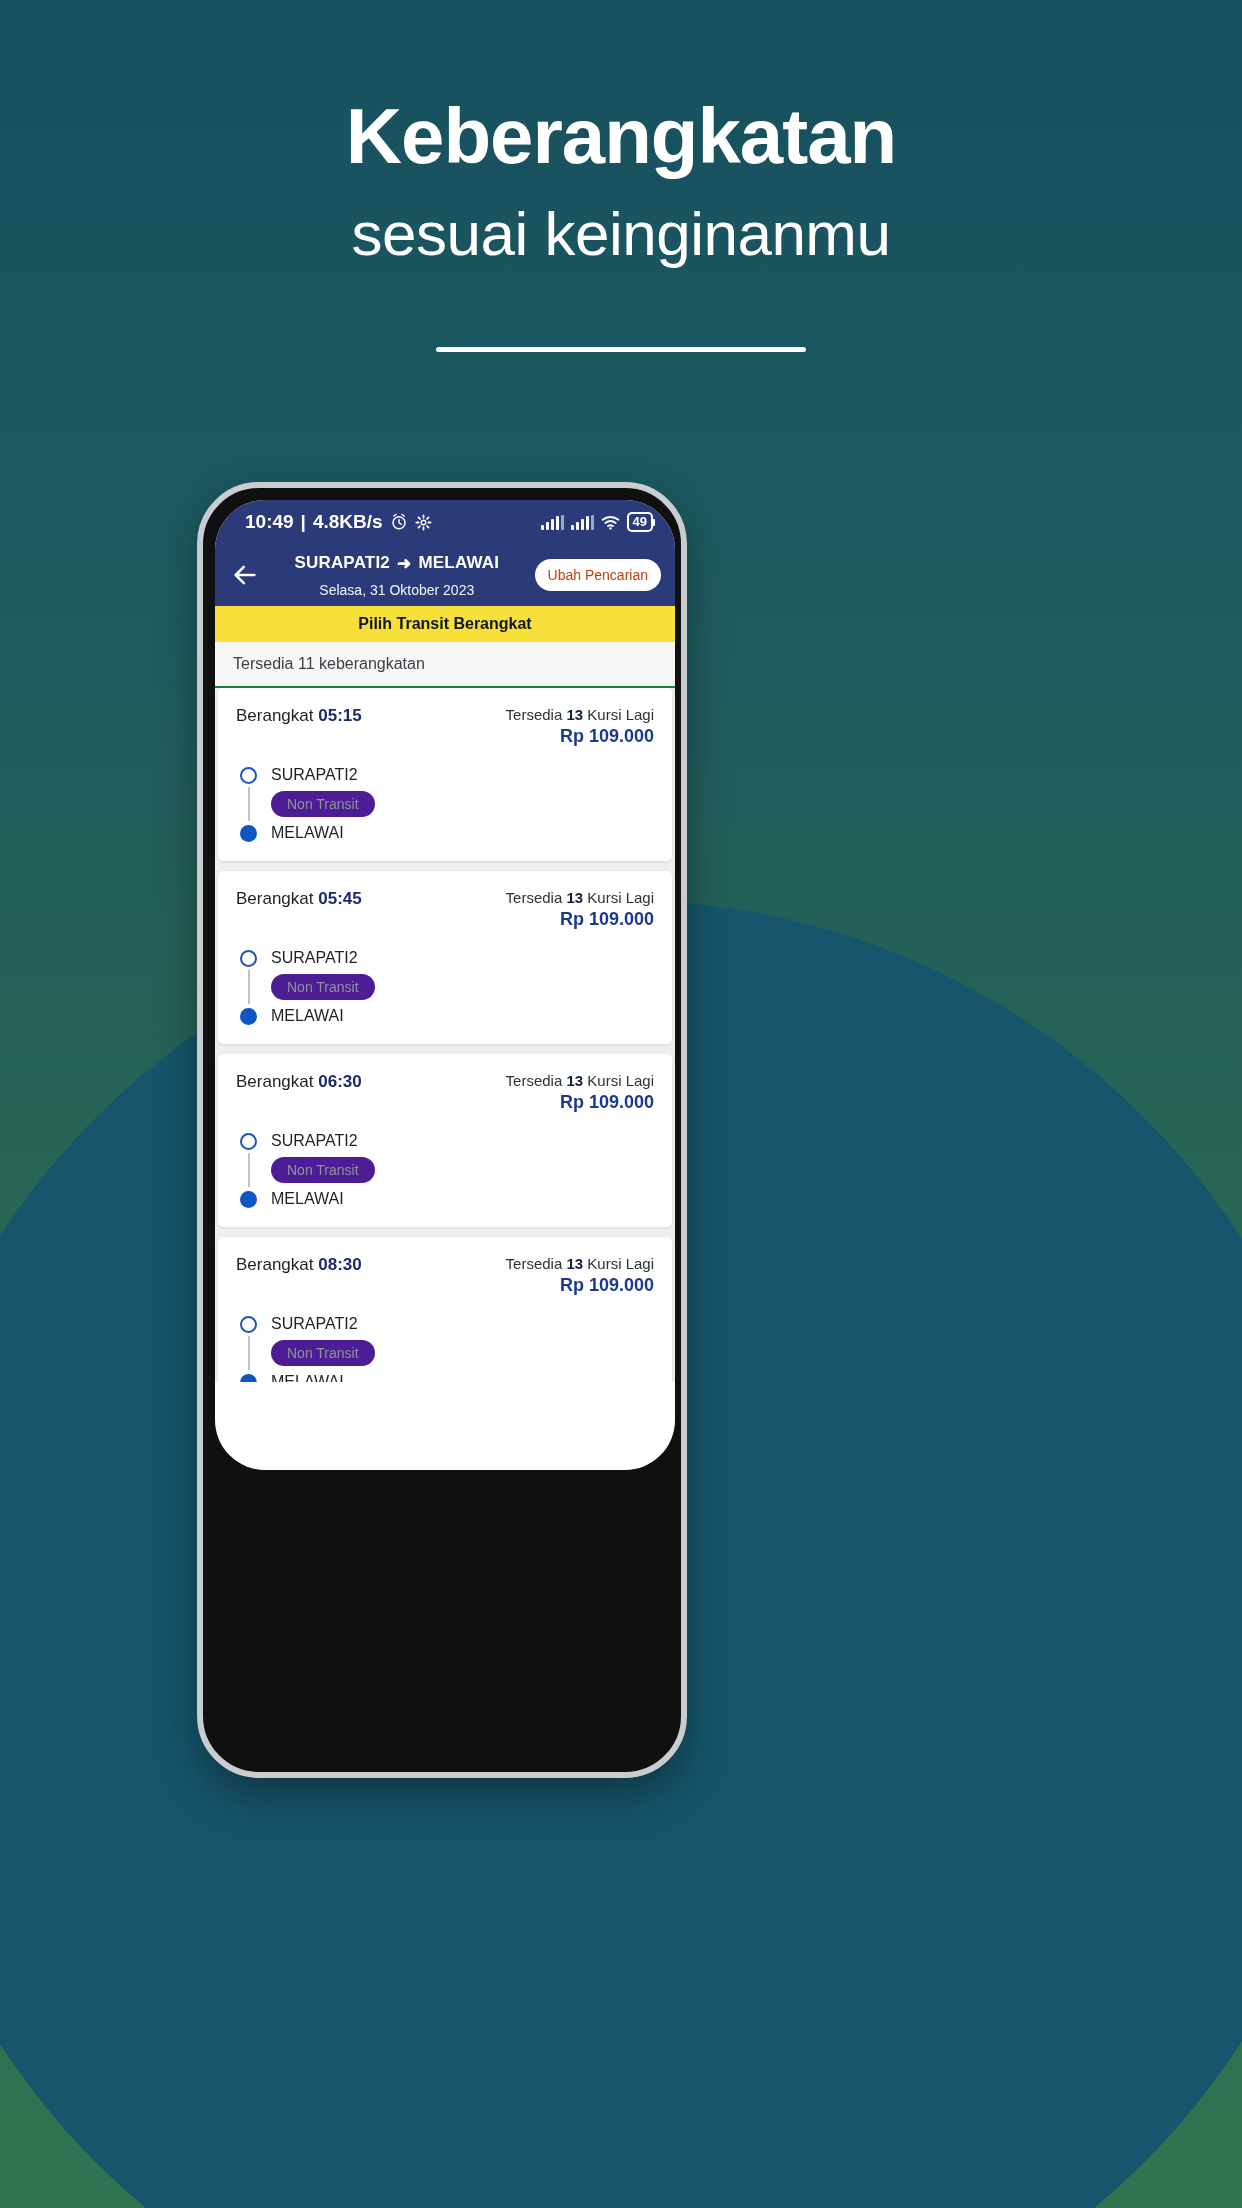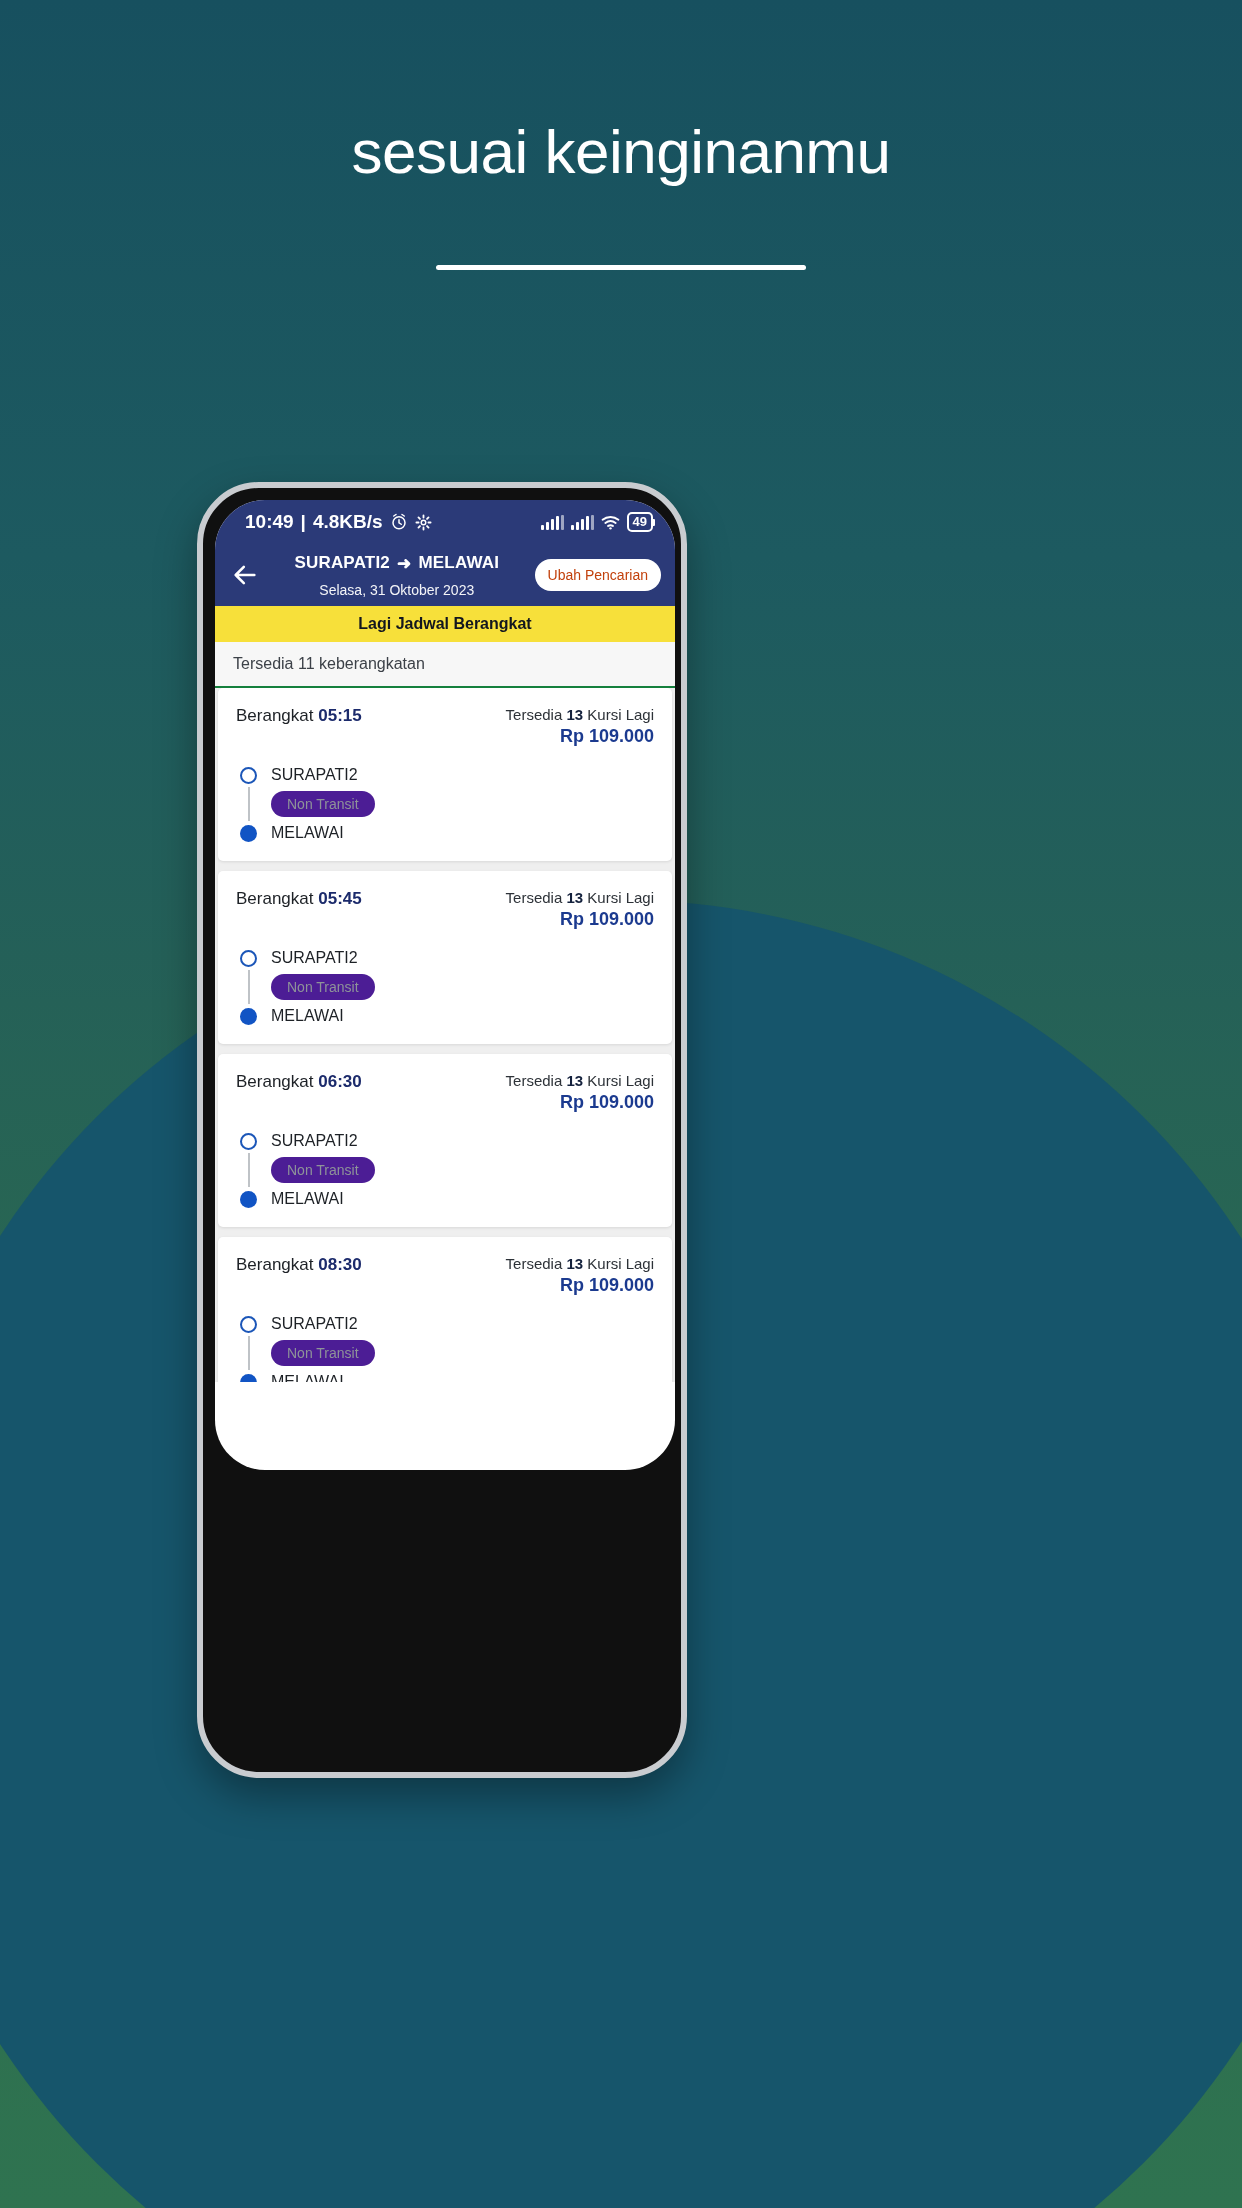--- a/index.html
+++ b/index.html
@@ -155,20 +155,21 @@
 <body>
 
 <div id="bg-wrap">
   <div class="bg-top"></div>
   <div class="bg-bottom"></div>
   <div class="bg-circle"></div>
 </div>
 
 <div id="hero">
   <div class="hero-title">
+    <span class="l2">Keberangkatan</span>
   </div>
   <div class="hero-sub">sesuai keinginanmu</div>
   <div class="hero-rule"></div>
 </div>
 
 <div id="phone">
   <div class="side-btn l1"></div>
   <div class="side-btn l2"></div>
   <div class="side-btn r1"></div>
 
@@ -222,21 +223,21 @@
         <div class="route">
           <span>SURAPATI2</span>
           <span class="arrow-glyph">➜</span>
           <span>MELAWAI</span>
         </div>
         <div class="route-date">Selasa, 31 Oktober 2023</div>
       </div>
       <button class="btn-pill">Ubah Pencarian</button>
     </div>
 
-    <div class="banner">Lagi Jadwal Berangkat</div>
+    <div class="banner">Pilih Transit Berangkat</div>
     <div class="avail-bar">Tersedia 11 keberangkatan</div>
 
     <div class="list" id="schedule-list">
         <div class="card">
           <div class="card-top">
             <div class="depart"><span>Berangkat</span> <b>05:15</b></div>
             <div class="card-right">
               <div class="seats"><span>Tersedia</span> <b>13</b> <span>Kursi Lagi</span></div>
               <div class="price">Rp 109.000</div>
             </div>

